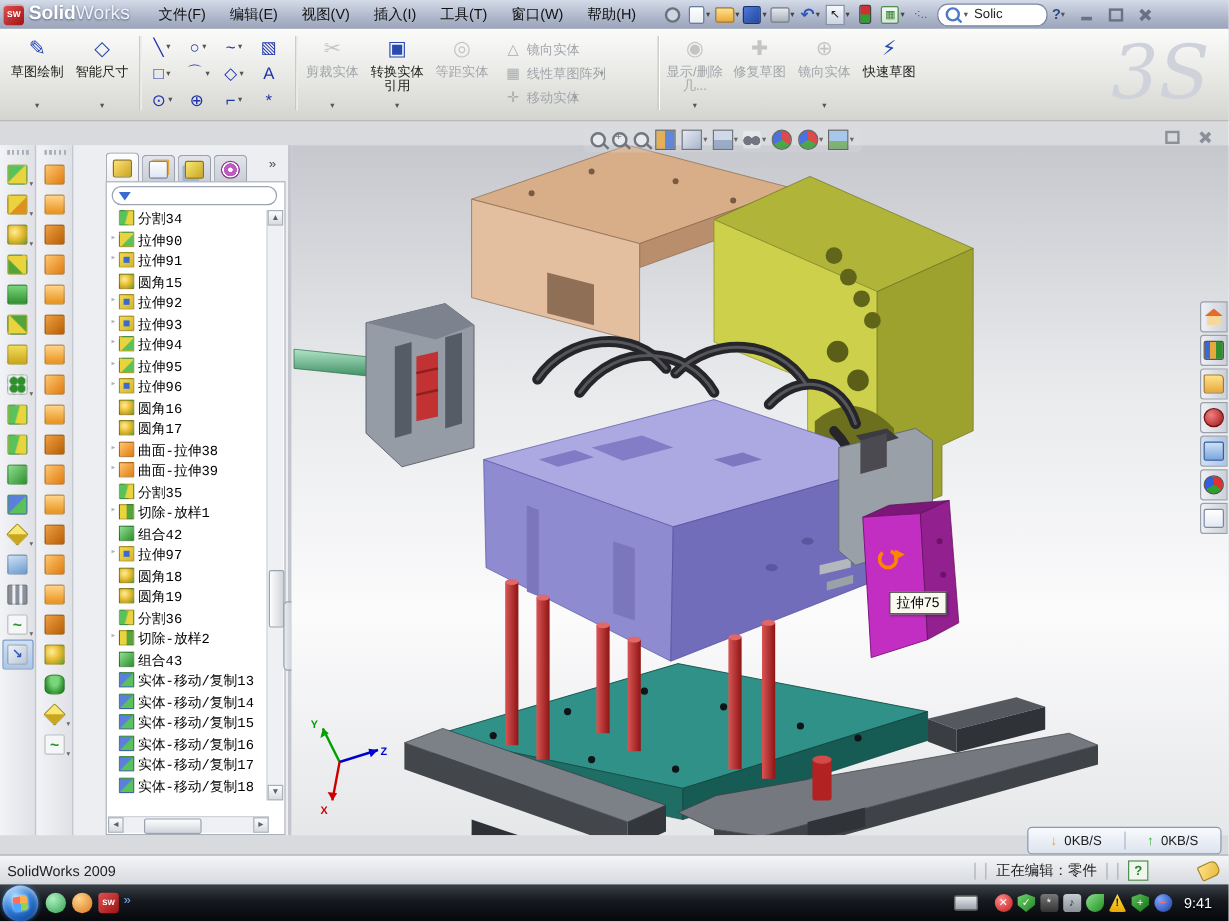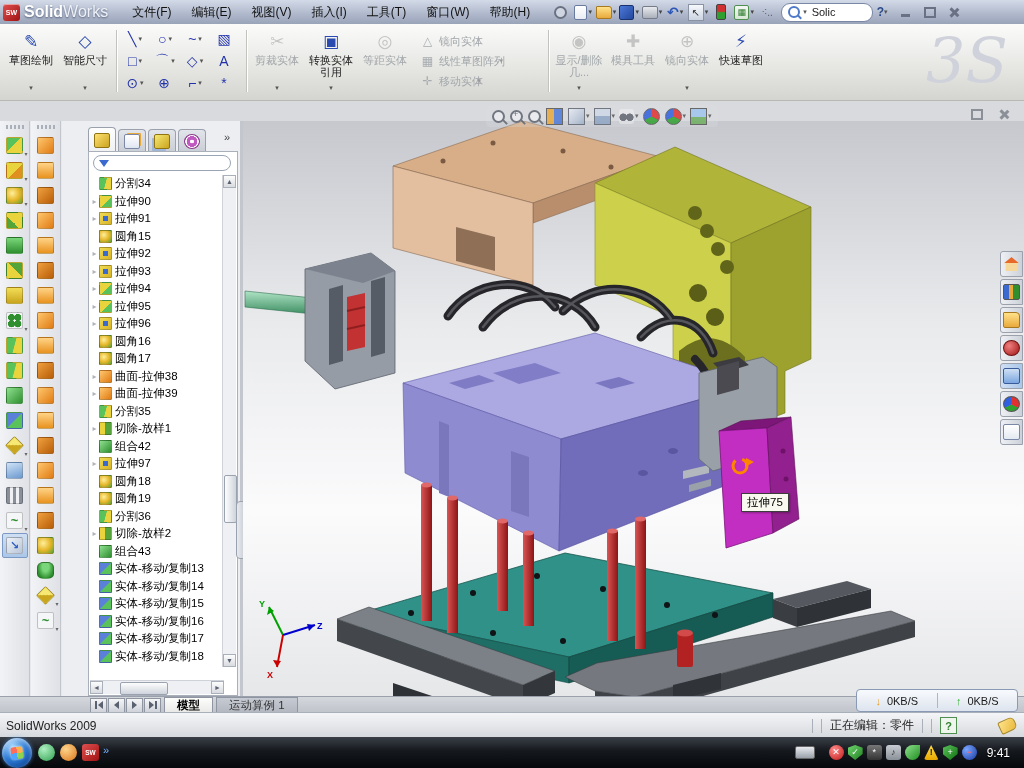--- a/index.html
+++ b/index.html
@@ -105,21 +105,21 @@
   .ph-ic{width:14px;height:13px;border-radius:2px;}
   .ph-fm{background:linear-gradient(135deg,#ffe074,#caa51e);border:1px solid #8f7410;}
   .ph-pm{background:linear-gradient(#fff,#dfe6f2);border:1px solid #7a88a6;box-shadow:2px -2px 0 -1px #e8a93c;}
   .ph-cm{background:linear-gradient(135deg,#f6e873,#caa51e);border:1px solid #8f7410;box-shadow:-3px 3px 0 -1px #9fb6d8;}
   .ph-dx{background:radial-gradient(circle,#fff 18%,#c05ac0 22% 55%,#fff 58% 70%,#c05ac0 72%);border:1px solid #8a3a8a;border-radius:50%;}
   .ph-more{position:absolute;right:10px;top:10px;font-size:11px;color:#444;}
   .panel-body{position:absolute;left:26px;top:30px;width:150px;height:545px;background:#fff;border:1px solid #aab0ba;box-sizing:border-box;}
   .filterbox{position:absolute;left:4px;top:3px;width:138px;height:16px;border:1px solid #9aa4b4;border-radius:9px;background:#fff;display:flex;align-items:center;padding-left:5px;box-sizing:border-box;}
   .funnel{width:0;height:0;border-left:5px solid transparent;border-right:5px solid transparent;border-top:7px solid #3a6ad0;}
   .tree{position:absolute;left:1px;top:23px;width:134px;height:492px;overflow:hidden;}
-  .trow{display:flex;align-items:center;height:17.5px;white-space:nowrap;}
+  .trow{display:flex;align-items:flex-start;height:17.5px;white-space:nowrap;font-family:Liberation Mono, monospace;}
   .arr{width:9px;font-size:8px;color:#b0b4ba;text-align:center;flex:0 0 9px;}
   .tic{width:13px;height:13px;border-radius:1px;border:1px solid rgba(0,0,0,.25);flex:0 0 13px;margin-right:3px;box-sizing:border-box;}
   .tlb{font-size:11.5px;color:#000;}
   .ti-split{background:linear-gradient(105deg,#5ac25a 48%,#ead43e 52%);}
   .ti-boss{background:linear-gradient(135deg,#ead43e 55%,#5ac25a 55%);}
   .ti-boss2{background:linear-gradient(#3a6ad0,#3a6ad0) center/5px 5px no-repeat,linear-gradient(135deg,#f0dc54,#d8b428);}
   .ti-fillet{background:radial-gradient(circle at 35% 35%,#ffef9a,#e4b426 55%,#57a53a);}
   .ti-surf{background:linear-gradient(135deg,#ffc66e,#e07c14);}
   .ti-loft{background:linear-gradient(90deg,#ead43e 50%,#57a53a 50%);}
   .ti-comb{background:linear-gradient(135deg,#8fe08f,#2f8f2f);}
@@ -428,21 +428,21 @@
           <span class="ric">
             <i style="font-style:normal">◉</i>
           </span>
           <span class="rlb">显示/删除几...</span>
           <span class="rdd">▾</span>
         </div>
         <div class="rbtn disabled">
           <span class="ric">
             <i style="font-style:normal">✚</i>
           </span>
-          <span class="rlb">模具工具</span>
+          <span class="rlb">修复草图</span>
           <span class="rdd"></span>
         </div>
         <div class="rbtn disabled">
           <span class="ric">
             <i style="font-style:normal">⊕</i>
           </span>
           <span class="rlb">镜向实体</span>
           <span class="rdd">▾</span>
         </div>
         <div class="rbtn">
@@ -1104,40 +1104,20 @@
         <span class="g-min"></span>
       </span>
     <span class="wbtn">
         <span class="g-restore"></span>
       </span>
     <span class="wbtn">
         <span class="g-close"></span>
       </span>
   </div>
 
-  <div class="abs doctabs">
-    <div class="tabnav">
-      <span class="tnb">
-          <span class="bar-v"></span>
-          <span class="tri-l"></span>
-        </span>
-      <span class="tnb">
-          <span class="tri-l"></span>
-        </span>
-      <span class="tnb">
-          <span class="tri-r"></span>
-        </span>
-      <span class="tnb">
-          <span class="tri-r"></span>
-          <span class="bar-v" style="margin:0 0 0 1px;"></span>
-        </span>
-    </div>
-    <span class="dtab active">模型</span>
-    <span class="dtab">运动算例 1</span>
-  </div>
 
   <div class="abs netwidget">
     <span class="nw-half">
         <span class="nw-down">↓</span>
         <span>0KB/S</span>
       </span>
     <span class="nw-div"></span>
     <span class="nw-half">
         <span class="nw-up">↑</span>
         <span>0KB/S</span>

